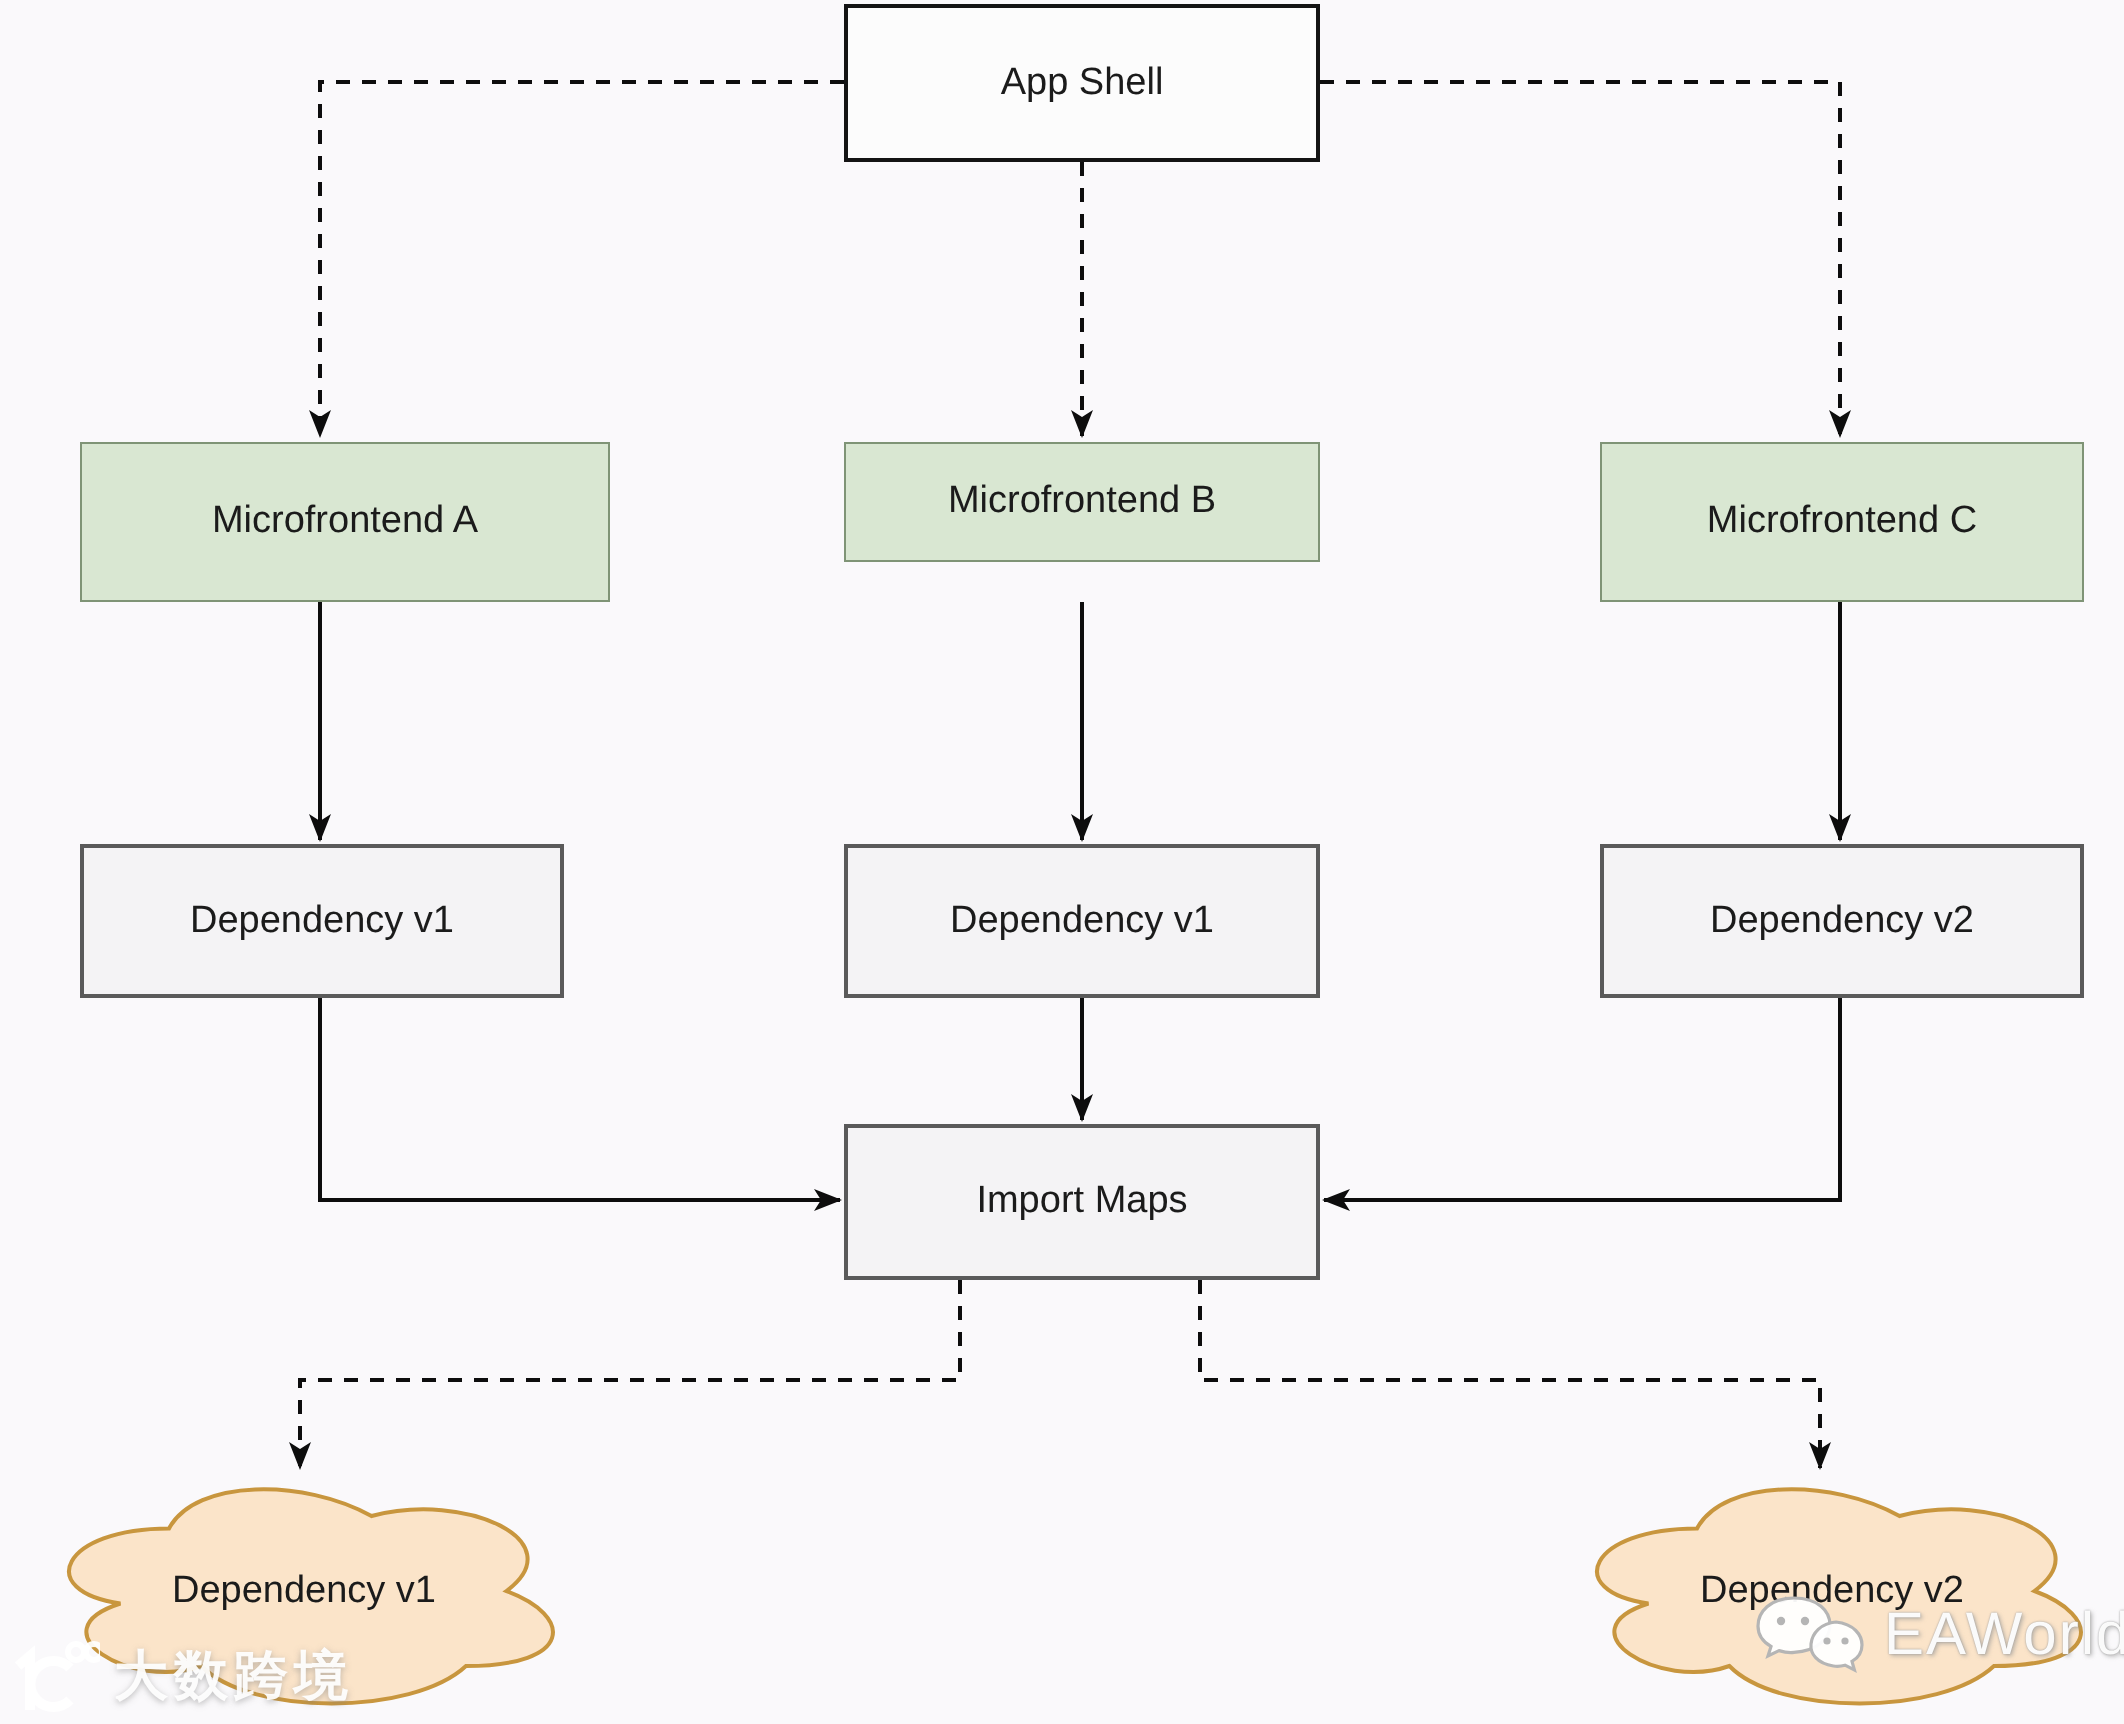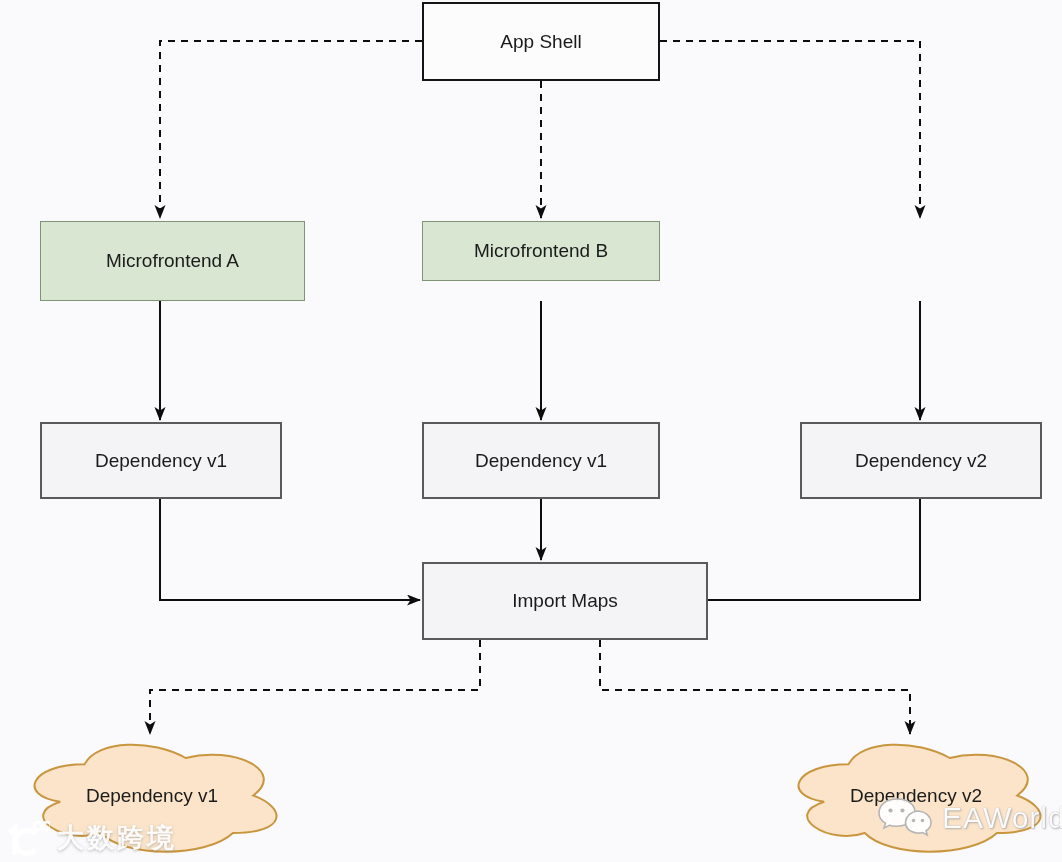--- a/index.html
+++ b/index.html
@@ -77,32 +77,35 @@
   <div class="node white" style="left:422px; top:2px; width:238px; height:79px;">
     <span>App Shell</span>
   </div>
 
   <div class="node green" style="left:40px; top:221px; width:265px; height:80px;">
     <span>Microfrontend A</span>
   </div>
   <div class="node green" style="left:422px; top:221px; width:238px; height:60px;">
     <span>Microfrontend B</span>
   </div>
+  <div class="node green" style="left:800px; top:221px; width:242px; height:80px;">
+    <span>Microfrontend C</span>
+  </div>
 
   <div class="node gray" style="left:40px; top:422px; width:242px; height:77px;">
     <span>Dependency v1</span>
   </div>
   <div class="node gray" style="left:422px; top:422px; width:238px; height:77px;">
     <span>Dependency v1</span>
   </div>
   <div class="node gray" style="left:800px; top:422px; width:242px; height:77px;">
     <span>Dependency v2</span>
   </div>
 
-  <div class="node gray" style="left:422px; top:562px; width:286px; height:78px;">
+  <div class="node gray" style="left:422px; top:562px; width:238px; height:78px;">
     <span>Import Maps</span>
   </div>
 
   <svg class="cloud-svg" style="left:17px; top:733px;" width="270" height="125" viewBox="0 0 270 125">
     <path class="cloud-shape" d="M 67.5 31.25 C 13.5 31.25 0 62.5 43.2 68.75 C 0 82.5 48.6 112.5 83.7 100 C 108 125 189 125 216 100 C 270 100 270 75 236.25 62.5 C 270 37.5 216 12.5 168.75 25 C 135 6.25 81 6.25 67.5 31.25 Z"></path>
   </svg>
   <div class="cloud-label" style="left:17px; top:733px; width:270px; height:125px;">
     <span>Dependency v1</span>
   </div>
 

